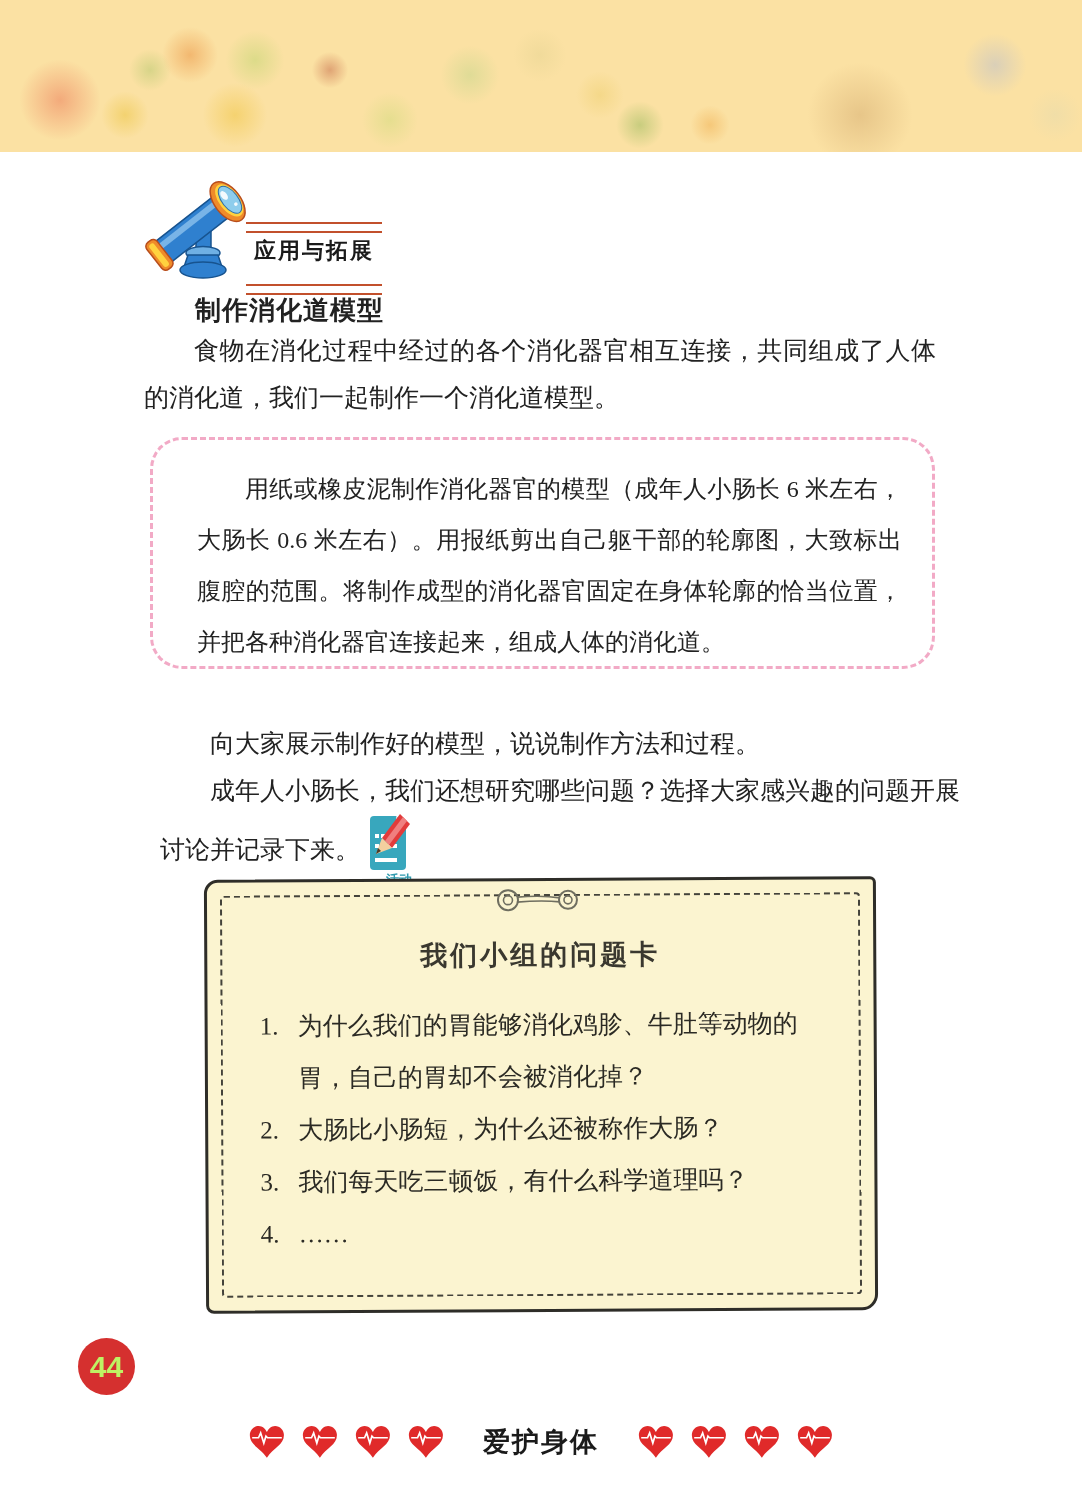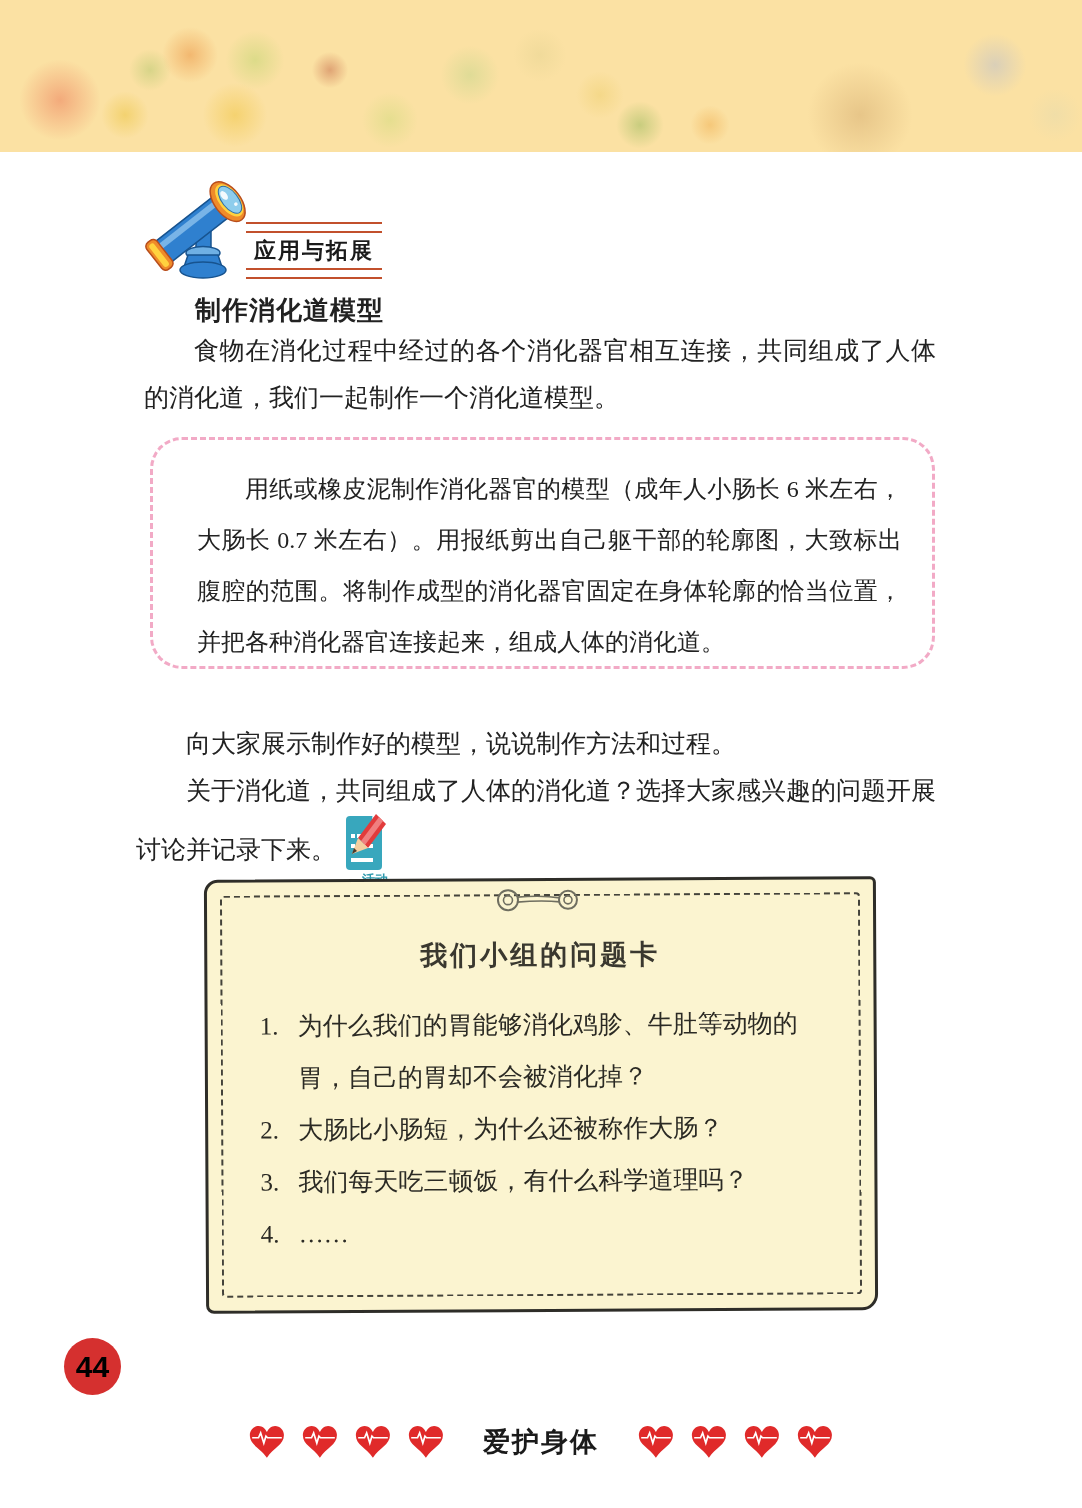--- a/index.html
+++ b/index.html
@@ -27,38 +27,38 @@
       radial-gradient(circle 75px at 860px 115px, rgba(215,175,115,.55), transparent 70%),
       radial-gradient(circle 45px at 995px 65px, rgba(185,190,205,.5), transparent 70%),
       radial-gradient(circle 38px at 1055px 115px, rgba(235,220,170,.65), transparent 70%);
   }
 
   
   .telescope{position:absolute;left:140px;top:160px;width:120px;height:124px;}
   .badge{position:absolute;left:246px;top:222px;width:136px;text-align:center;}
   .badge .rule{height:7px;border-top:2px solid #c2502c;border-bottom:2px solid #c2502c;}
   .badge .label{
-    display:block;padding:3px 0 2px 0;
+    display:block;padding:3px 0 18px 0;
     font-family:"Liberation Sans","DejaVu Sans",sans-serif;
     font-weight:bold;font-size:22px;color:#1a1a1a;letter-spacing:2px;
   }
   .sec-title{
     position:absolute;left:195px;top:293px;
     font-family:"Liberation Sans","DejaVu Sans",sans-serif;
     font-weight:bold;font-size:26px;color:#222;letter-spacing:1px;
   }
 
   
   .para{
     position:absolute;left:144px;width:792px;
     font-size:25px;line-height:47px;color:#222;
     text-indent:2em;text-align:justify;margin:0;
   }
   .p-intro{top:327px;}
-  .p-block{position:absolute;left:136px;top:720px;width:800px;
+  .p-block{position:absolute;left:160px;top:720px;width:800px;
     font-size:25px;line-height:47px;color:#222;}
   .p-block p{margin:0;text-indent:2em;text-align:justify;}
 
   
   .activity-box{
     position:absolute;left:150px;top:437px;width:785px;height:232px;
     border:3px dashed #f2aac6;border-radius:32px;box-sizing:border-box;
     background:#ffffff;
   }
   .activity-box .txt{
@@ -92,25 +92,25 @@
     font-size:27px;font-weight:bold;color:#3a382f;letter-spacing:3px;
   }
   .q-list{position:absolute;left:52px;top:118px;width:572px;
     font-size:25px;line-height:52px;color:#2b2a24;}
   .q-row{display:flex;}
   .q-num{flex:0 0 38px;}
   .q-text{flex:1;text-align:left;}
 
   
   .page-num{
-    position:absolute;left:64px;top:1338px;width:57px;height:57px;
+    position:absolute;left:78px;top:1338px;width:57px;height:57px;
     background:#d5302f;border-radius:50%;
     display:flex;align-items:center;justify-content:center;
     font-family:"Liberation Sans","DejaVu Sans",sans-serif;
-    font-weight:bold;font-size:30px;color:#000000;
+    font-weight:bold;font-size:30px;color:#bef264;
   }
   .footer{
     position:absolute;left:0;top:1424px;width:1082px;
     display:flex;align-items:center;justify-content:center;gap:17px;
   }
   .footer .hearts{display:flex;gap:17px;}
   .footer .f-label{
     margin:0 22px;font-family:"Liberation Sans","DejaVu Sans",sans-serif;
     font-weight:bold;font-size:27px;color:#1a1a1a;letter-spacing:2px;
   }
@@ -148,26 +148,26 @@
     <div class="rule"></div>
     <span class="label">应用与拓展</span>
     <div class="rule"></div>
   </div>
 
   <div class="sec-title">制作消化道模型</div>
 
   <p class="para p-intro">食物在消化过程中经过的各个消化器官相互连接，共同组成了人体的消化道，我们一起制作一个消化道模型。</p>
 
   <div class="activity-box">
-    <div class="txt">用纸或橡皮泥制作消化器官的模型（成年人小肠长 6 米左右，大肠长 0.7 米左右）。用报纸剪出自己躯干部的轮廓图，大致标出腹腔的范围。将制作成型的消化器官固定在身体轮廓的恰当位置，并把各种消化器官连接起来，组成人体的消化道。</div>
+    <div class="txt">用纸或橡皮泥制作消化器官的模型（成年人小肠长 6 米左右，大肠长 0.6 米左右）。用报纸剪出自己躯干部的轮廓图，大致标出腹腔的范围。将制作成型的消化器官固定在身体轮廓的恰当位置，并把各种消化器官连接起来，组成人体的消化道。</div>
   </div>
 
   <div class="p-block">
     <p>向大家展示制作好的模型，说说制作方法和过程。</p>
-    <p><span>关于消化道，共同组成了人体的消化道？选择大家感兴趣的问题开展讨论并记录下来。</span><span class="manual">
+    <p><span>成年人小肠长，我们还想研究哪些问题？选择大家感兴趣的问题开展讨论并记录下来。</span><span class="manual">
           <svg width="46" height="58" viewBox="0 0 46 58">
         <path d="M4 6 a4 4 0 0 1 4-4 H30 L40 12 V52 a4 4 0 0 1 -4 4 H8 a4 4 0 0 1 -4-4 Z" fill="#38a7bd"></path>
         <path d="M30 2 L40 12 H30 Z" fill="#c3e6ee"></path>
         <rect x="9" y="20" width="4" height="4" fill="#ffffff"></rect>
         <rect x="15" y="20" width="12" height="4" fill="#ffffff"></rect>
         <rect x="9" y="30" width="4" height="4" fill="#ffffff"></rect>
         <rect x="15" y="30" width="16" height="4" fill="#ffffff"></rect>
         <rect x="9" y="44" width="22" height="4" fill="#ffffff"></rect>
         <g>
           <polygon points="34,0 44,10 26,34 16,24" fill="#e23b3b"></polygon>

